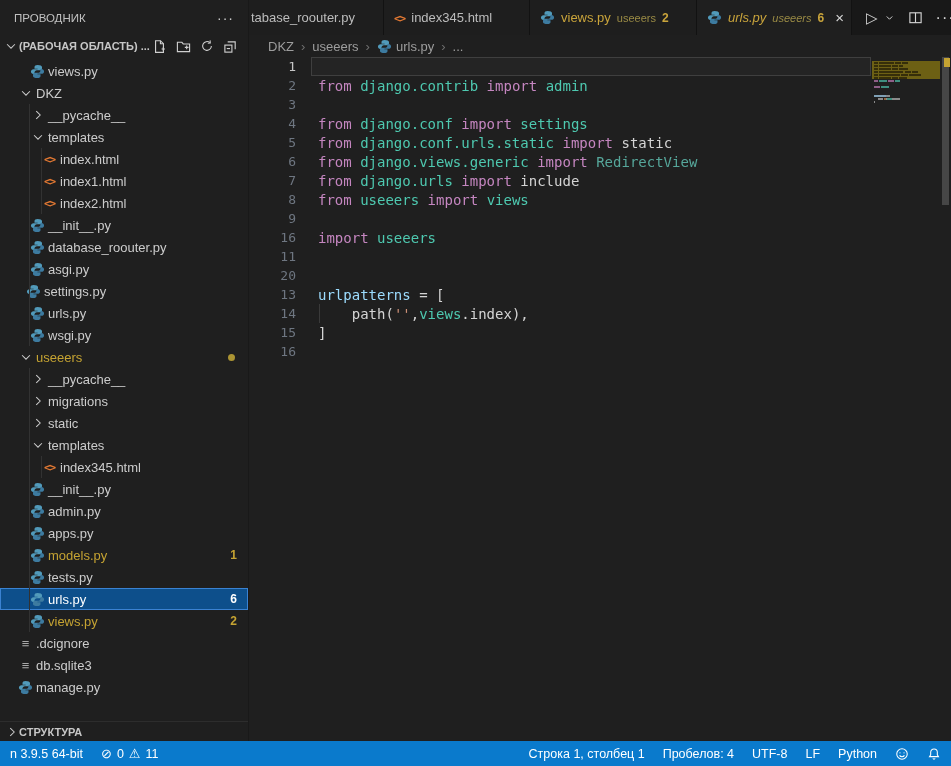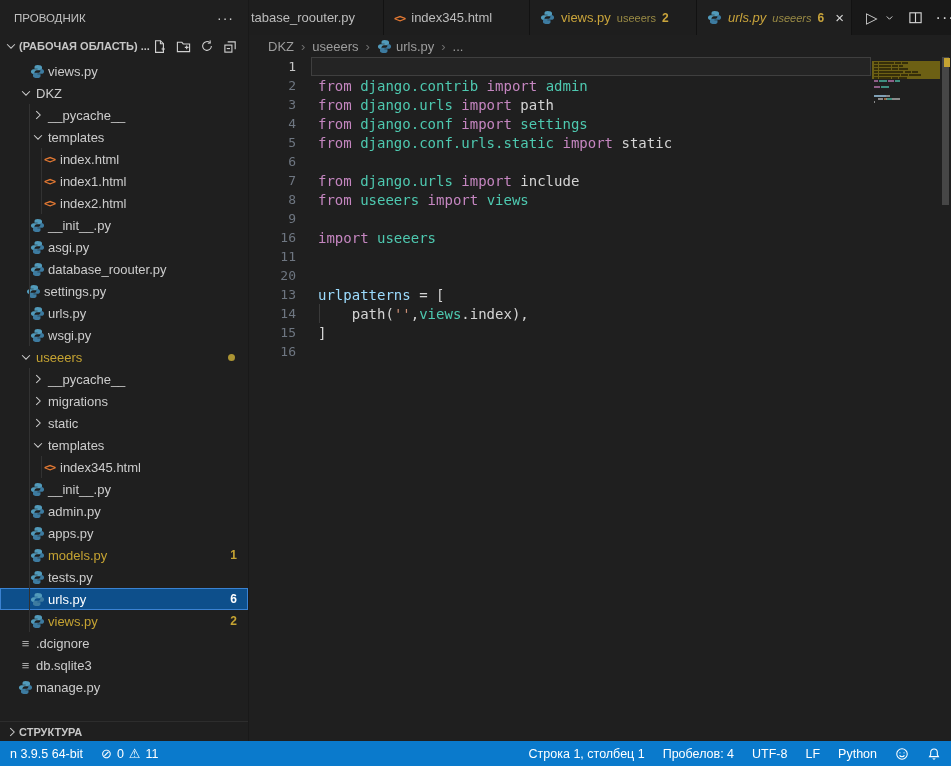--- a/index.html
+++ b/index.html
@@ -192,31 +192,31 @@
           <span class="lbl">__init__.py</span>
         </div>
         <div class="row  " style="padding-left:30px">
     <i class="g" style="left:29px"></i>
           <span class="slot">
             <svg width="15" height="15" viewBox="0 0 16 16">
               <path fill="#519aba" d="M8 1C6.1 1 4.8 1.8 4.8 3.3V5h3.3v.5H3.7C2.2 5.5 1 6.5 1 8.1s1.1 2.6 2.6 2.6h1.2V9.2C4.8 7.8 6 6.7 7.4 6.7h3.2c1.2 0 2.2-1 2.2-2.2V3.3C12.8 1.9 11 1 8 1z"></path>
               <path fill="#3d7ba0" d="M8 15c1.9 0 3.2-.8 3.2-2.3V11H7.9v-.5h4.4c1.5 0 2.7-1 2.7-2.6S13.8 5.3 12.3 5.3h-1.2v1.5c0 1.4-1.2 2.5-2.6 2.5H5.4c-1.2 0-2.2 1-2.2 2.2v1.2C3.2 14.1 5 15 8 15z"></path>
             </svg>
           </span>
+          <span class="lbl">database_roouter.py</span>
+        </div>
+        <div class="row  " style="padding-left:30px">
+    <i class="g" style="left:29px"></i>
+          <span class="slot">
+            <svg width="15" height="15" viewBox="0 0 16 16">
+              <path fill="#519aba" d="M8 1C6.1 1 4.8 1.8 4.8 3.3V5h3.3v.5H3.7C2.2 5.5 1 6.5 1 8.1s1.1 2.6 2.6 2.6h1.2V9.2C4.8 7.8 6 6.7 7.4 6.7h3.2c1.2 0 2.2-1 2.2-2.2V3.3C12.8 1.9 11 1 8 1z"></path>
+              <path fill="#3d7ba0" d="M8 15c1.9 0 3.2-.8 3.2-2.3V11H7.9v-.5h4.4c1.5 0 2.7-1 2.7-2.6S13.8 5.3 12.3 5.3h-1.2v1.5c0 1.4-1.2 2.5-2.6 2.5H5.4c-1.2 0-2.2 1-2.2 2.2v1.2C3.2 14.1 5 15 8 15z"></path>
+            </svg>
+          </span>
           <span class="lbl">asgi.py</span>
-        </div>
-        <div class="row  " style="padding-left:30px">
-    <i class="g" style="left:29px"></i>
-          <span class="slot">
-            <svg width="15" height="15" viewBox="0 0 16 16">
-              <path fill="#519aba" d="M8 1C6.1 1 4.8 1.8 4.8 3.3V5h3.3v.5H3.7C2.2 5.5 1 6.5 1 8.1s1.1 2.6 2.6 2.6h1.2V9.2C4.8 7.8 6 6.7 7.4 6.7h3.2c1.2 0 2.2-1 2.2-2.2V3.3C12.8 1.9 11 1 8 1z"></path>
-              <path fill="#3d7ba0" d="M8 15c1.9 0 3.2-.8 3.2-2.3V11H7.9v-.5h4.4c1.5 0 2.7-1 2.7-2.6S13.8 5.3 12.3 5.3h-1.2v1.5c0 1.4-1.2 2.5-2.6 2.5H5.4c-1.2 0-2.2 1-2.2 2.2v1.2C3.2 14.1 5 15 8 15z"></path>
-            </svg>
-          </span>
-          <span class="lbl">database_roouter.py</span>
         </div>
         <div class="row  " style="padding-left:26px">
     <i class="g" style="left:29px"></i>
           <span class="slot">
             <svg width="15" height="15" viewBox="0 0 16 16">
               <path fill="#519aba" d="M8 1C6.1 1 4.8 1.8 4.8 3.3V5h3.3v.5H3.7C2.2 5.5 1 6.5 1 8.1s1.1 2.6 2.6 2.6h1.2V9.2C4.8 7.8 6 6.7 7.4 6.7h3.2c1.2 0 2.2-1 2.2-2.2V3.3C12.8 1.9 11 1 8 1z"></path>
               <path fill="#3d7ba0" d="M8 15c1.9 0 3.2-.8 3.2-2.3V11H7.9v-.5h4.4c1.5 0 2.7-1 2.7-2.6S13.8 5.3 12.3 5.3h-1.2v1.5c0 1.4-1.2 2.5-2.6 2.5H5.4c-1.2 0-2.2 1-2.2 2.2v1.2C3.2 14.1 5 15 8 15z"></path>
             </svg>
           </span>
           <span class="lbl">settings.py</span>
@@ -476,32 +476,32 @@
     <span class="curbox"></span>
             <span class="ln">1</span>
             <span class="lt"></span>
           </div>
           <div class="line">
     <span class="ln">2</span>
             <span class="lt"><span class="tk-kw">from</span><span class="tk-pl"> </span><span class="tk-mod sq">django.contrib</span><span class="tk-pl"> </span><span class="tk-kw">import</span><span class="tk-pl"> </span><span class="tk-mod">admin</span></span>
           </div>
           <div class="line">
     <span class="ln">3</span>
-            <span class="lt"><span class="tk-kw">from</span><span class="tk-pl"> </span><span class="tk-mod sq">django.urls</span><span class="tk-pl"> </span><span class="tk-kw">import</span><span class="tk-pl"> </span><span class="tk-pl">path</span></span>
           </div>
           <div class="line">
     <span class="ln">4</span>
             <span class="lt"><span class="tk-kw">from</span><span class="tk-pl"> </span><span class="tk-mod sq">django.conf</span><span class="tk-pl"> </span><span class="tk-kw">import</span><span class="tk-pl"> </span><span class="tk-mod">settings</span></span>
           </div>
           <div class="line">
     <span class="ln">5</span>
             <span class="lt"><span class="tk-kw">from</span><span class="tk-pl"> </span><span class="tk-mod sq">django.conf.urls.static</span><span class="tk-pl"> </span><span class="tk-kw">import</span><span class="tk-pl"> </span><span class="tk-pl">static</span></span>
           </div>
           <div class="line">
     <span class="ln">6</span>
+            <span class="lt"><span class="tk-kw">from</span><span class="tk-pl"> </span><span class="tk-mod sq">django.views.generic</span><span class="tk-pl"> </span><span class="tk-kw">import</span><span class="tk-pl"> </span><span class="tk-cls">RedirectView</span></span>
           </div>
           <div class="line">
     <span class="ln">7</span>
             <span class="lt"><span class="tk-kw">from</span><span class="tk-pl"> </span><span class="tk-mod sq">django.urls</span><span class="tk-pl"> </span><span class="tk-kw">import</span><span class="tk-pl"> </span><span class="tk-pl">include</span></span>
           </div>
           <div class="line">
     <span class="ln">8</span>
             <span class="lt"><span class="tk-kw">from</span><span class="tk-pl"> </span><span class="tk-mod">useeers</span><span class="tk-pl"> </span><span class="tk-kw">import</span><span class="tk-pl"> </span><span class="tk-mod">views</span></span>
           </div>
           <div class="line">

